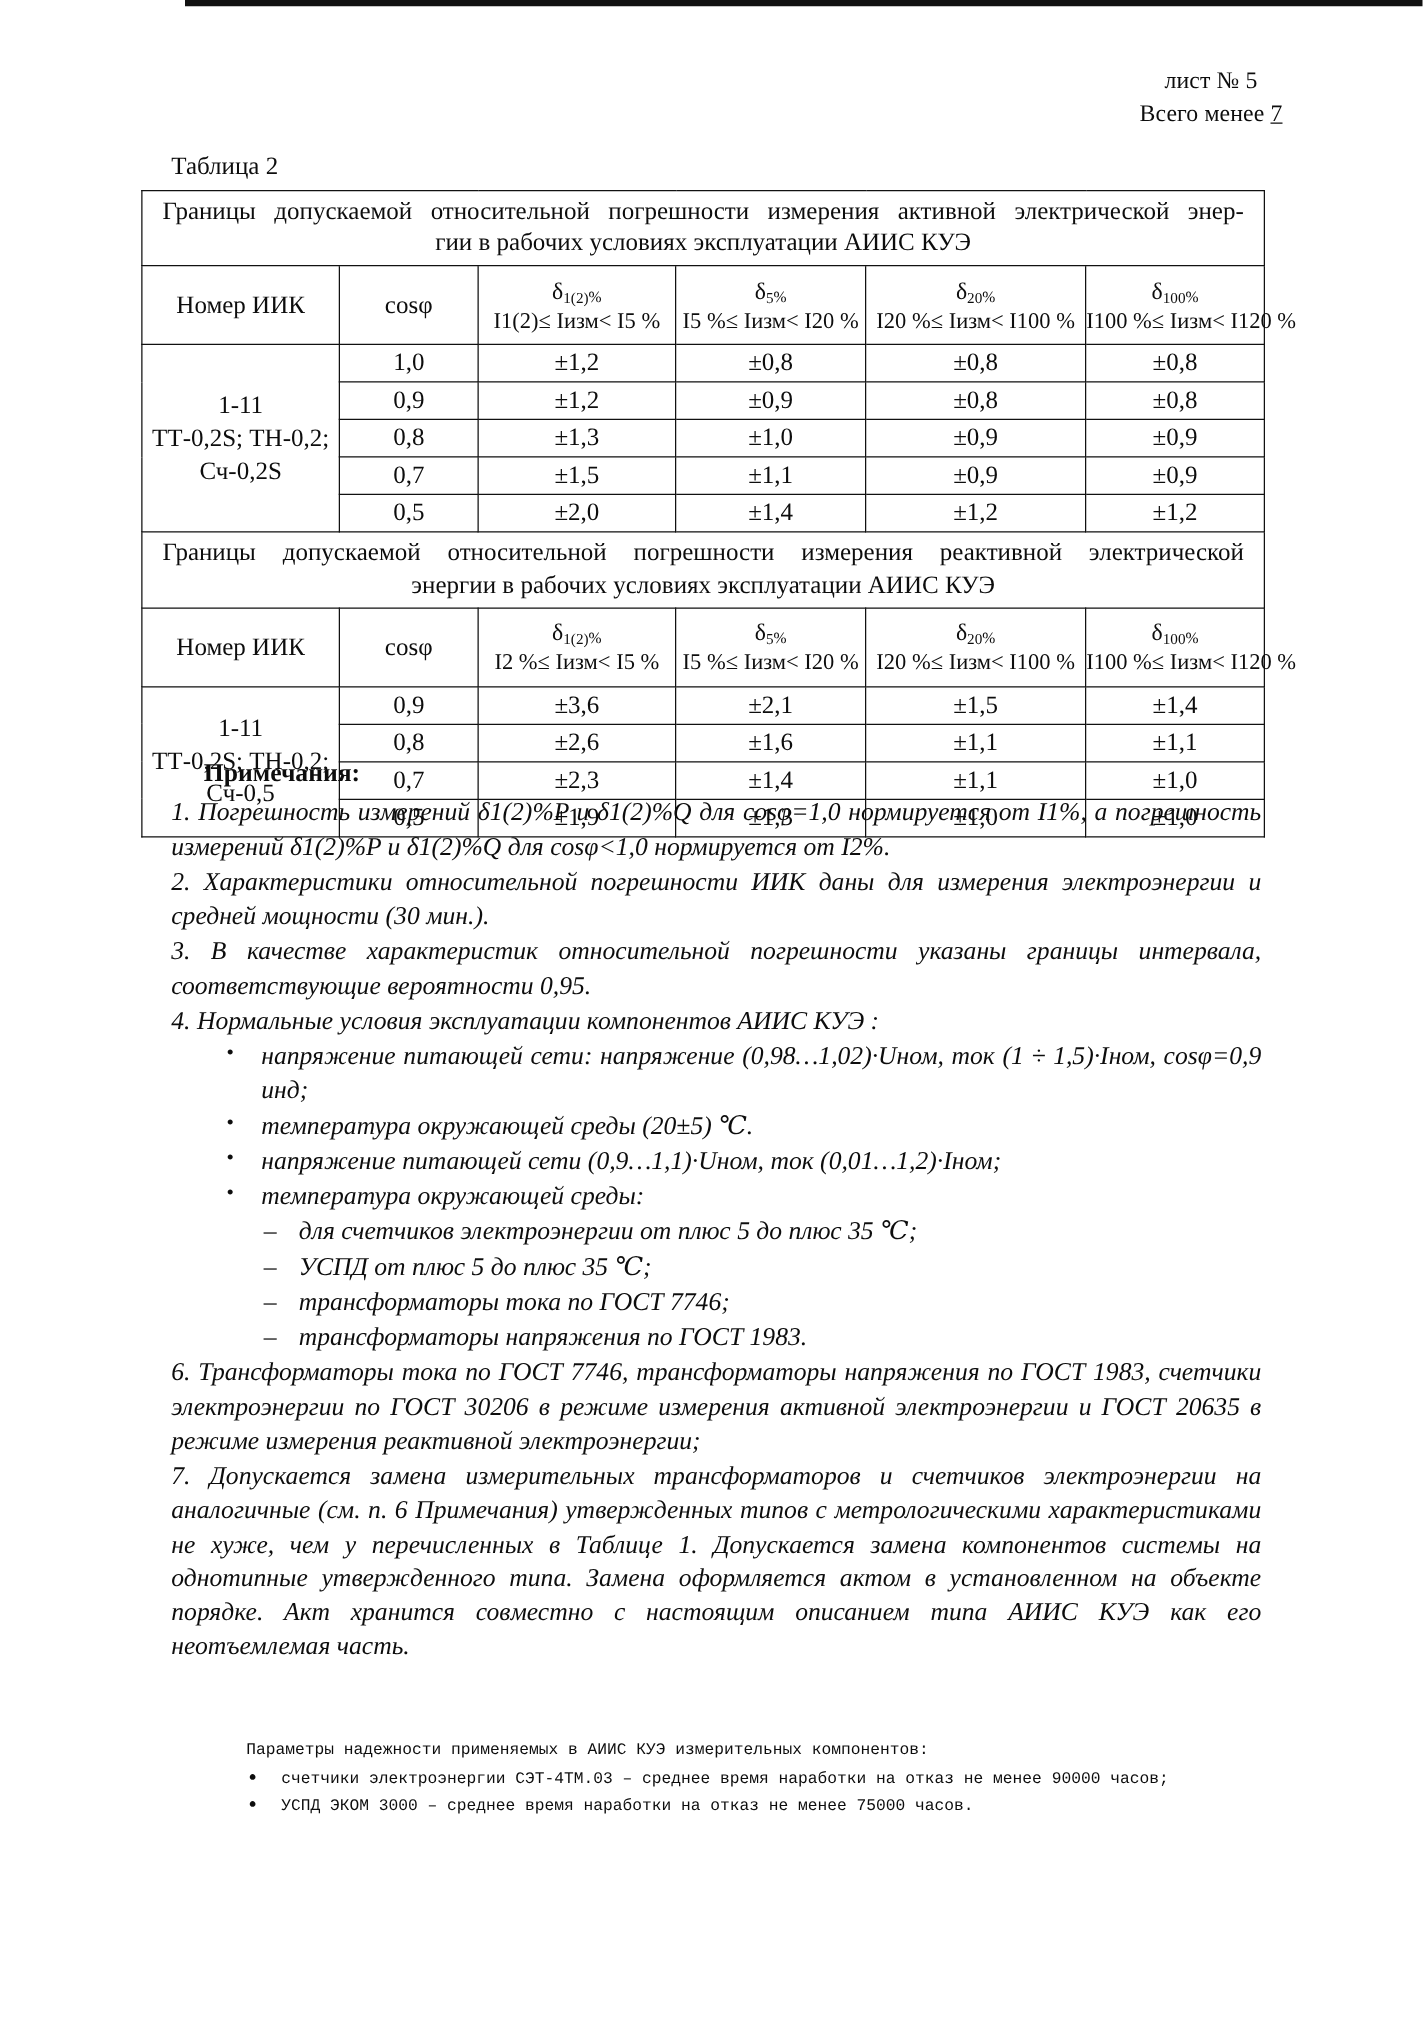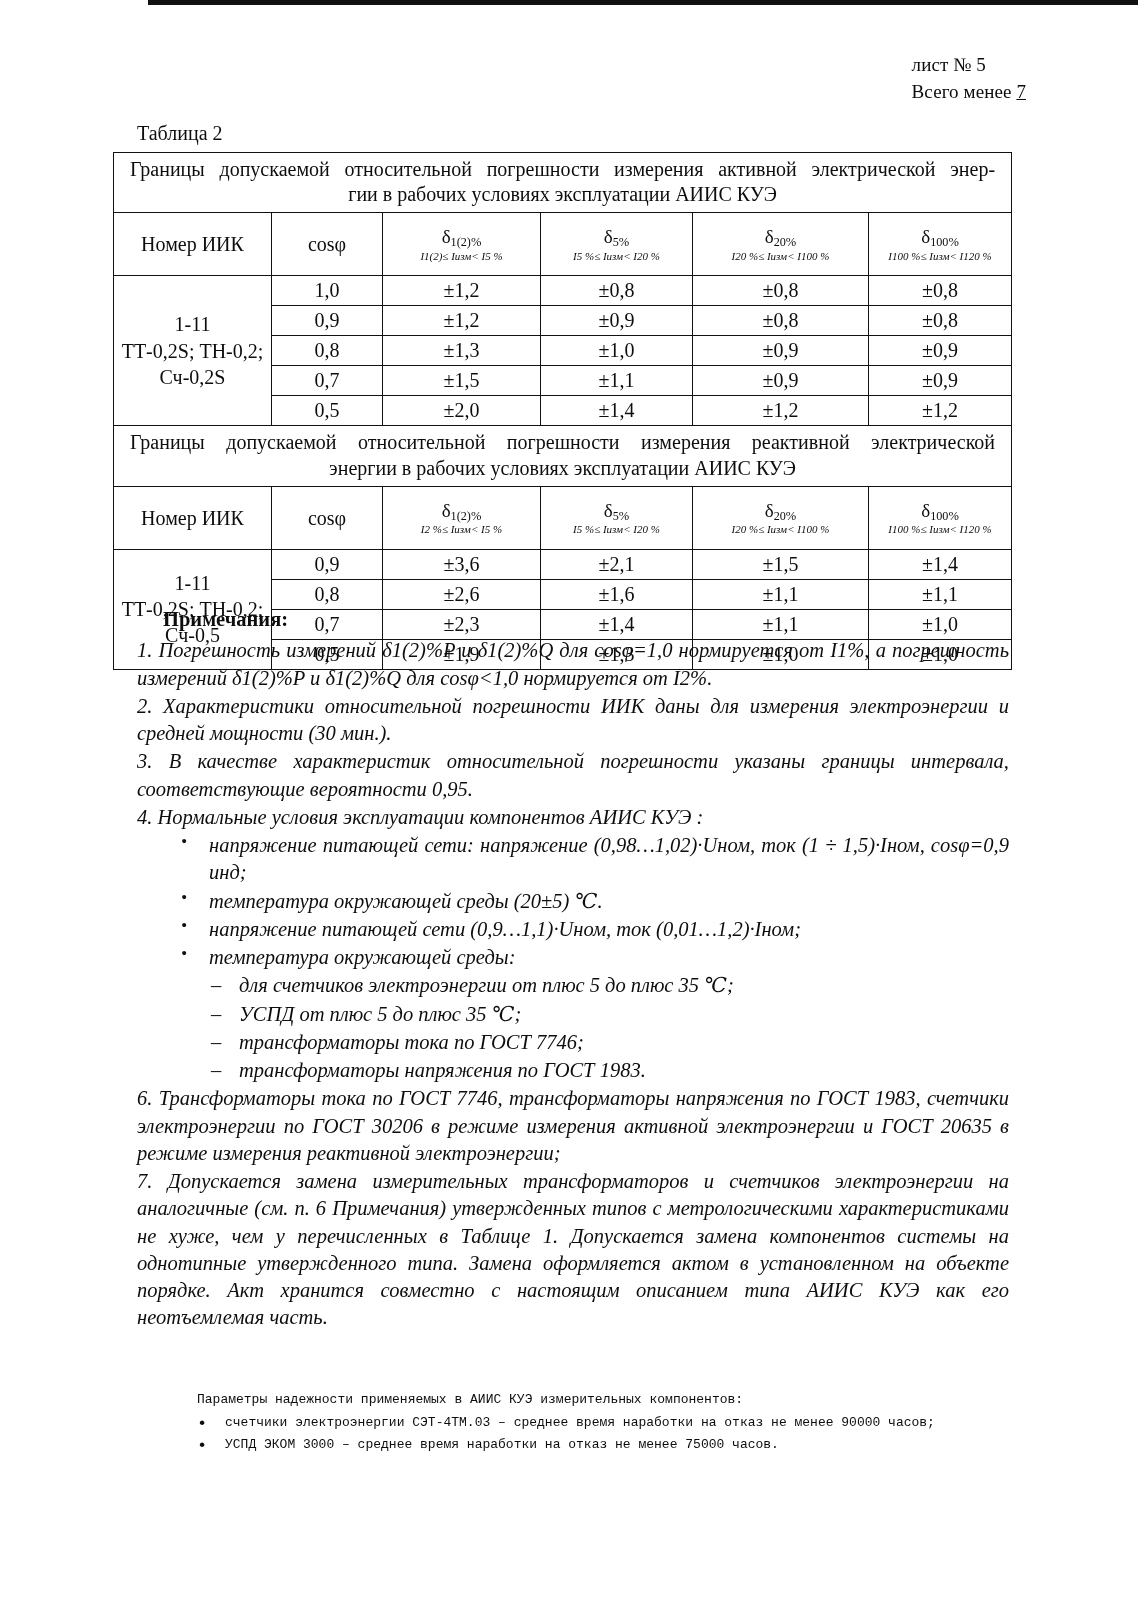--- a/index.html
+++ b/index.html
@@ -27,21 +27,21 @@
     top: 0; left: 148px;
     width: 990px; height: 5px;
     background: #111;
   }
 
   
   .doc-header {
     position: absolute;
     top: 52px;
     right: 112px;
-    text-align: left;
+    text-align: center;
     font-size: 19px;
     line-height: 1.42;
     letter-spacing: .1px;
   }
   .doc-header .line { white-space: nowrap; }
   .underlined { text-decoration: underline; }
 
   
   .table-caption {
     position: absolute;
@@ -83,23 +83,22 @@
     font-size: 19.5px;
     line-height: 1.12;
   }
   .hd .sym {
     display: block;
     font-size: 19px;
     margin-bottom: 1px;
   }
   .hd .rng {
     display: block;
-    font-size: 11px;
+    font-size: 18px;
     white-space: nowrap;
-    font-style: italic;
   }
   sub {
     font-size: 0.64em;
     vertical-align: -0.28em;
     line-height: 0;
   }
   .pct { font-size: 0.66em; vertical-align: -0.22em; }
 
   .iik {
     font-size: 19px;

